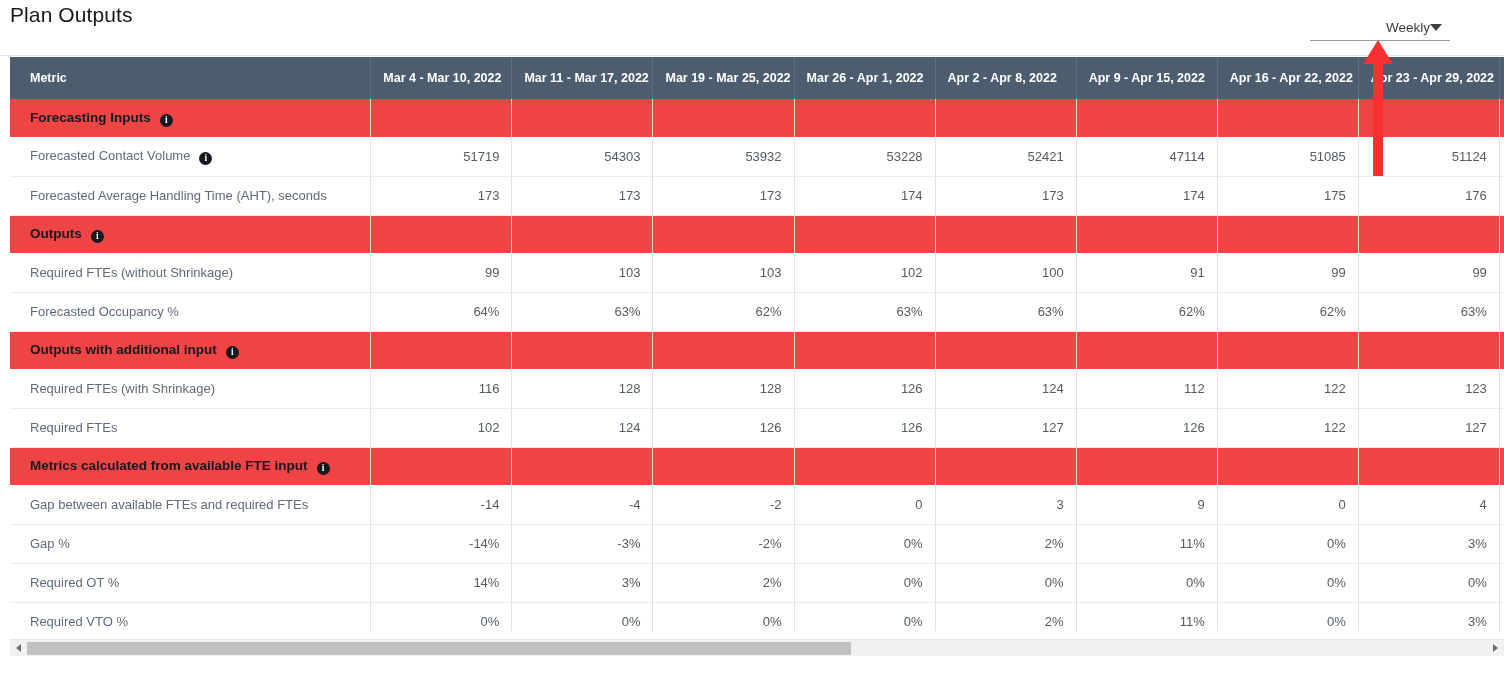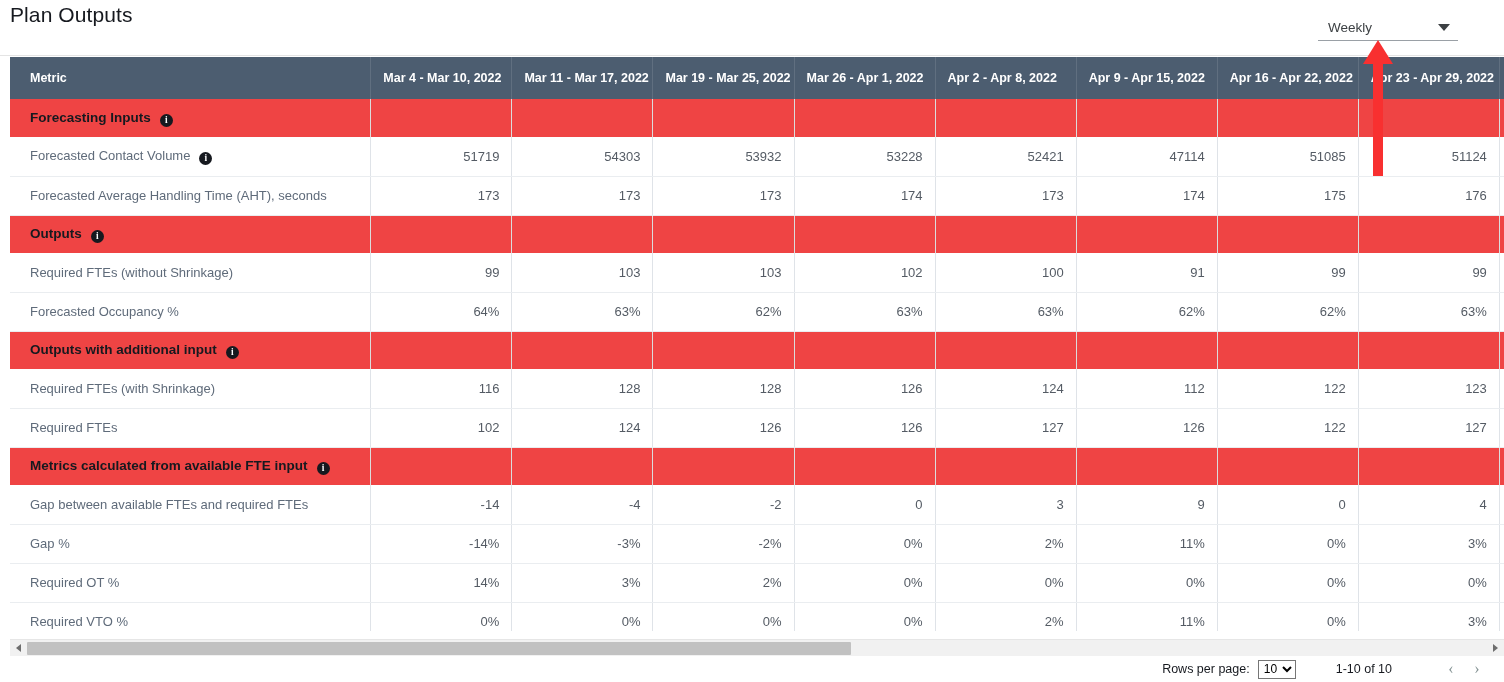--- a/index.html
+++ b/index.html
@@ -16,24 +16,24 @@
     position: relative; height: 56px; width: 1504px;
     border-bottom: 1px solid #e4e4e4;
     background: #fff;
   }
   .page-title {
     position: absolute; left: 10px; top: 3px;
     font-size: 21px; color: #16191f; font-weight: 400;
     letter-spacing: .1px;
   }
   .select-wrap {
-    position: absolute; right: 46px; top: 14px;
+    position: absolute; right: 54px; top: 14px;
     width: 140px; height: 27px;
     border-bottom: 1px solid #9aa0a6;
-    display: flex; align-items: center; justify-content: space-between;
+    display: flex; align-items: center; justify-content: flex-end;
     padding: 0 6px 0 10px;
   }
   .select-value { font-size: 13.5px; color: #3c4043; }
   .caret {
     width: 0; height: 0;
     border-left: 6px solid transparent;
     border-right: 6px solid transparent;
     border-top: 7px solid #3c4043;
     margin-right: 2px;
   }
@@ -380,26 +380,19 @@
     <div class="arrow-l">
         <span class="tri-l"></span>
       </div>
     <div class="hthumb"></div>
     <div class="htrack"></div>
     <div class="arrow-r">
         <span class="tri-r"></span>
       </div>
   </div>
 
-  <div class="pagination">
-    <span class="rpp-label">Rows per page:</span>
-    <select class="rpp-select" id="rpp"><option value="10">10</option></select>
-    <span class="range-text">1-10 of 10</span>
-    <span class="pg-btn">‹</span>
-    <span class="pg-btn">›</span>
-  </div>
 
   <div class="annot">
     <div class="head"></div>
     <div class="shaft"></div>
   </div>
 
 </div>
 
 </body></html>

